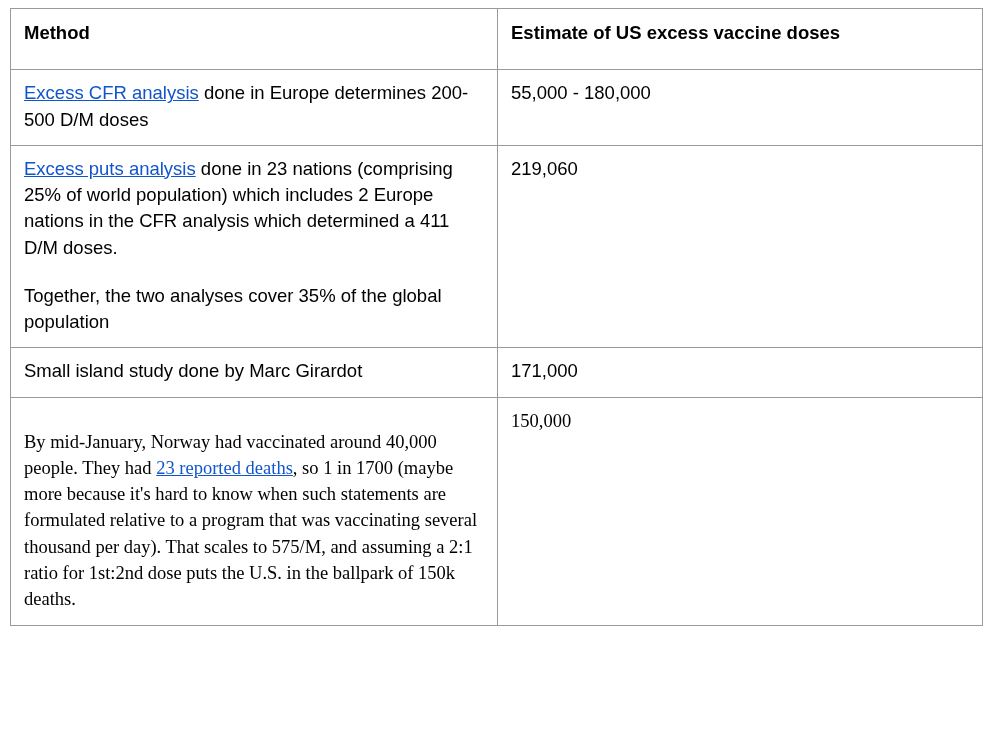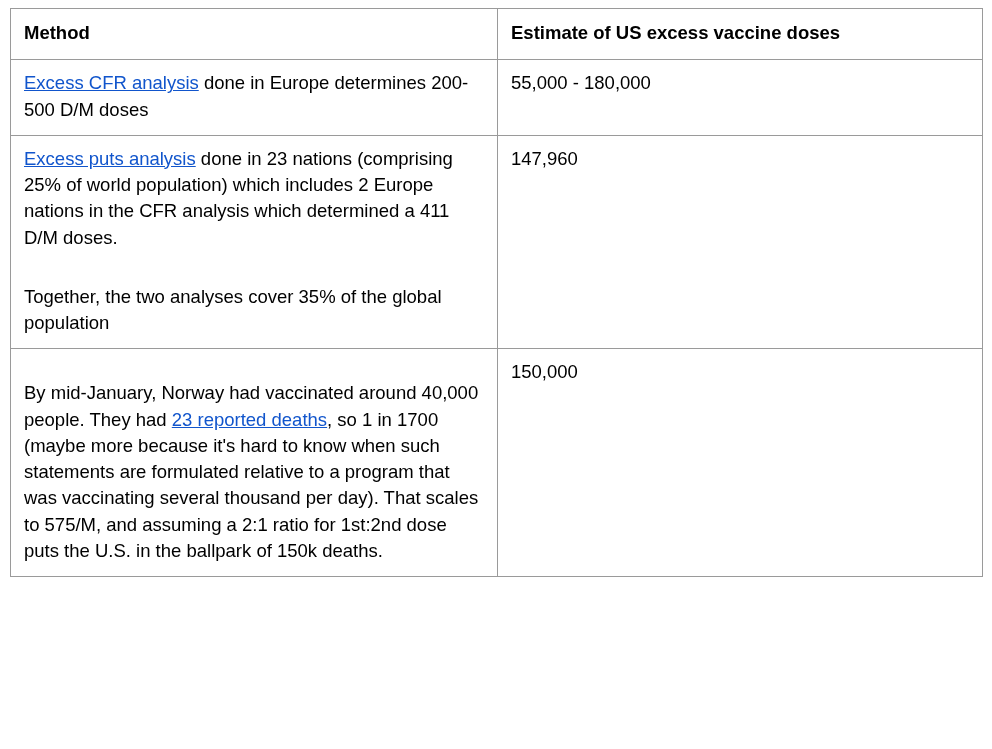--- a/index.html
+++ b/index.html
@@ -36,36 +36,37 @@
     vertical-align: top;
     padding: 10px 13px 12px 13px;
     font-size: 18.5px;
     line-height: 1.42;
     font-weight: normal;
     text-align: left;
   }
   table.data-table thead th {
     font-weight: bold;
     padding-top: 11px;
-    padding-bottom: 13px;
+    padding-bottom: 23px;
     border-radius: 23px;
   }
   .cell-para {
     margin: 0;
   }
   .cell-para + .cell-para {
-    margin-top: 33px;
+    margin-top: 22px;
   }
   a.doc-link {
     color: #1155cc;
     text-decoration: underline;
     cursor: pointer;
   }
   .row-tall-pad {
     padding-top: 13px;
+    font-family: Liberation Serif, serif;
   }
   .estimate-value {
     display: block;
   }
   .spacer-top {
     display: block;
     height: 21px;
   }
 </style>
 </head>
@@ -93,24 +94,32 @@
           <span class="estimate-value">55,000 - 180,000</span>
         </td>
       </tr>
 
       <tr>
         <td>
           <p class="cell-para"><a class="doc-link">Excess puts analysis</a><span> done in 23 nations (comprising 25% of world population) which includes 2 Europe nations in the CFR analysis which determined a 411 D/M doses.</span></p>
           <p class="cell-para">Together, the two analyses cover 35% of the global population</p>
         </td>
         <td>
-          <span class="estimate-value">147,960</span>
+          <span class="estimate-value">219,060</span>
         </td>
       </tr>
 
+      <tr>
+        <td>
+          <p class="cell-para">Small island study done by Marc Girardot</p>
+        </td>
+        <td>
+          <span class="estimate-value">171,000</span>
+        </td>
+      </tr>
 
       <tr>
         <td class="row-tall-pad">
           <span class="spacer-top"></span>
           <p class="cell-para"><span>By mid-January, Norway had vaccinated around 40,000 people. They had </span><a class="doc-link">23 reported deaths</a><span>, so 1 in 1700 (maybe more because it's hard to know when such statements are formulated relative to a program that was vaccinating several thousand per day). That scales to 575/M, and assuming a 2:1 ratio for 1st:2nd dose puts the U.S. in the ballpark of 150k deaths.</span></p>
         </td>
         <td class="row-tall-pad">
           <span class="estimate-value">150,000</span>
         </td>
       </tr>

